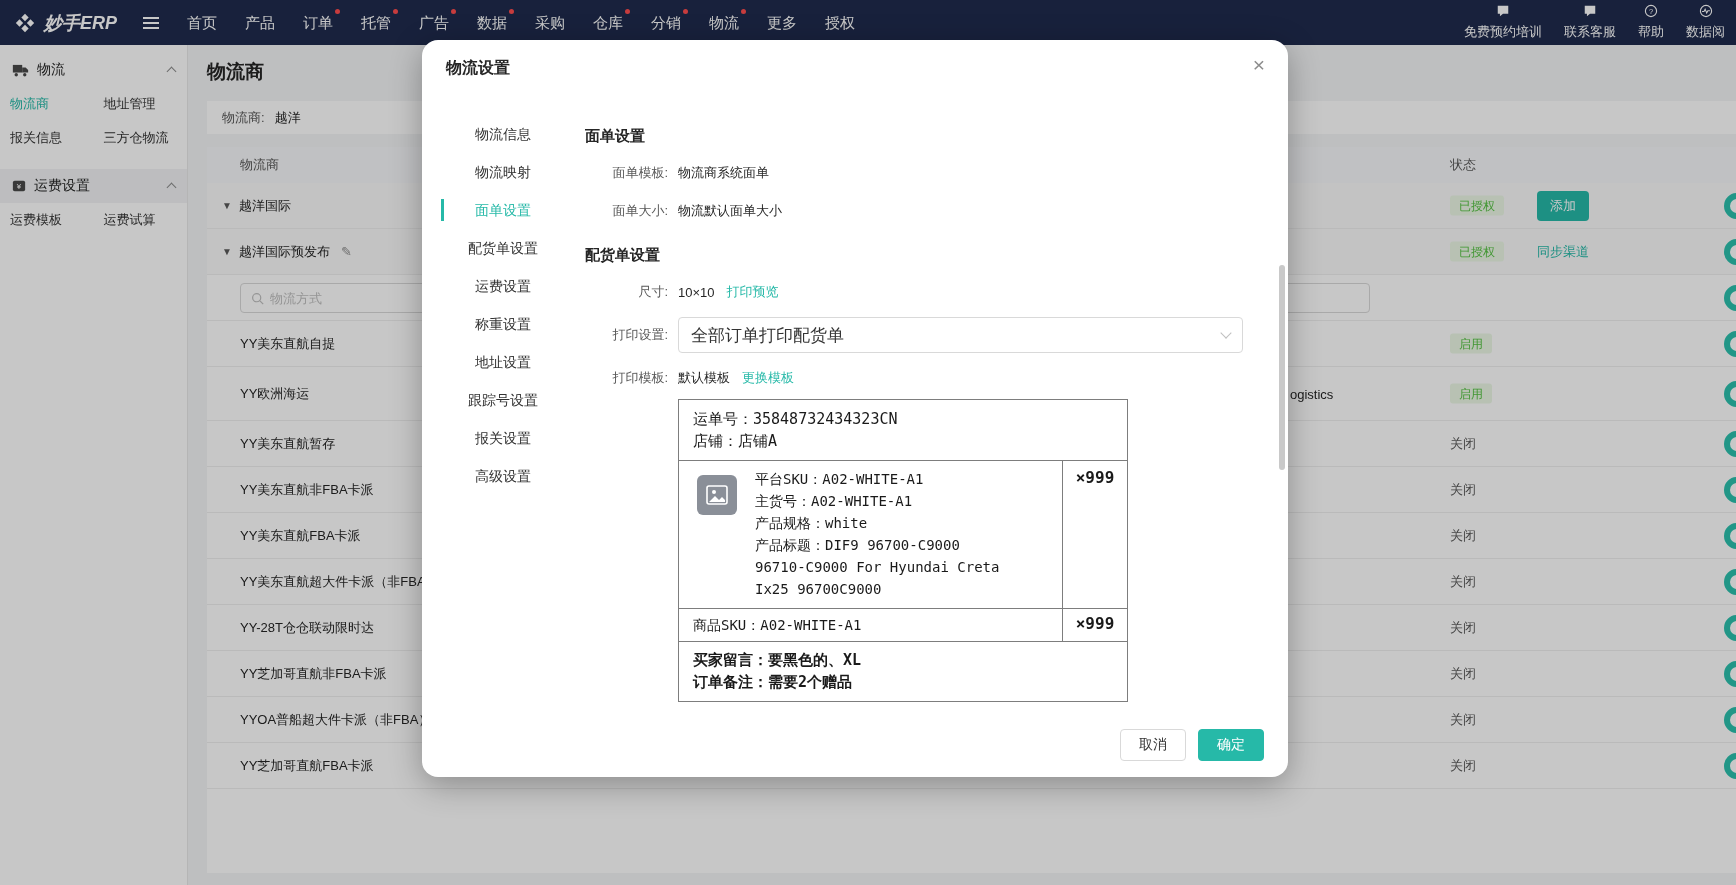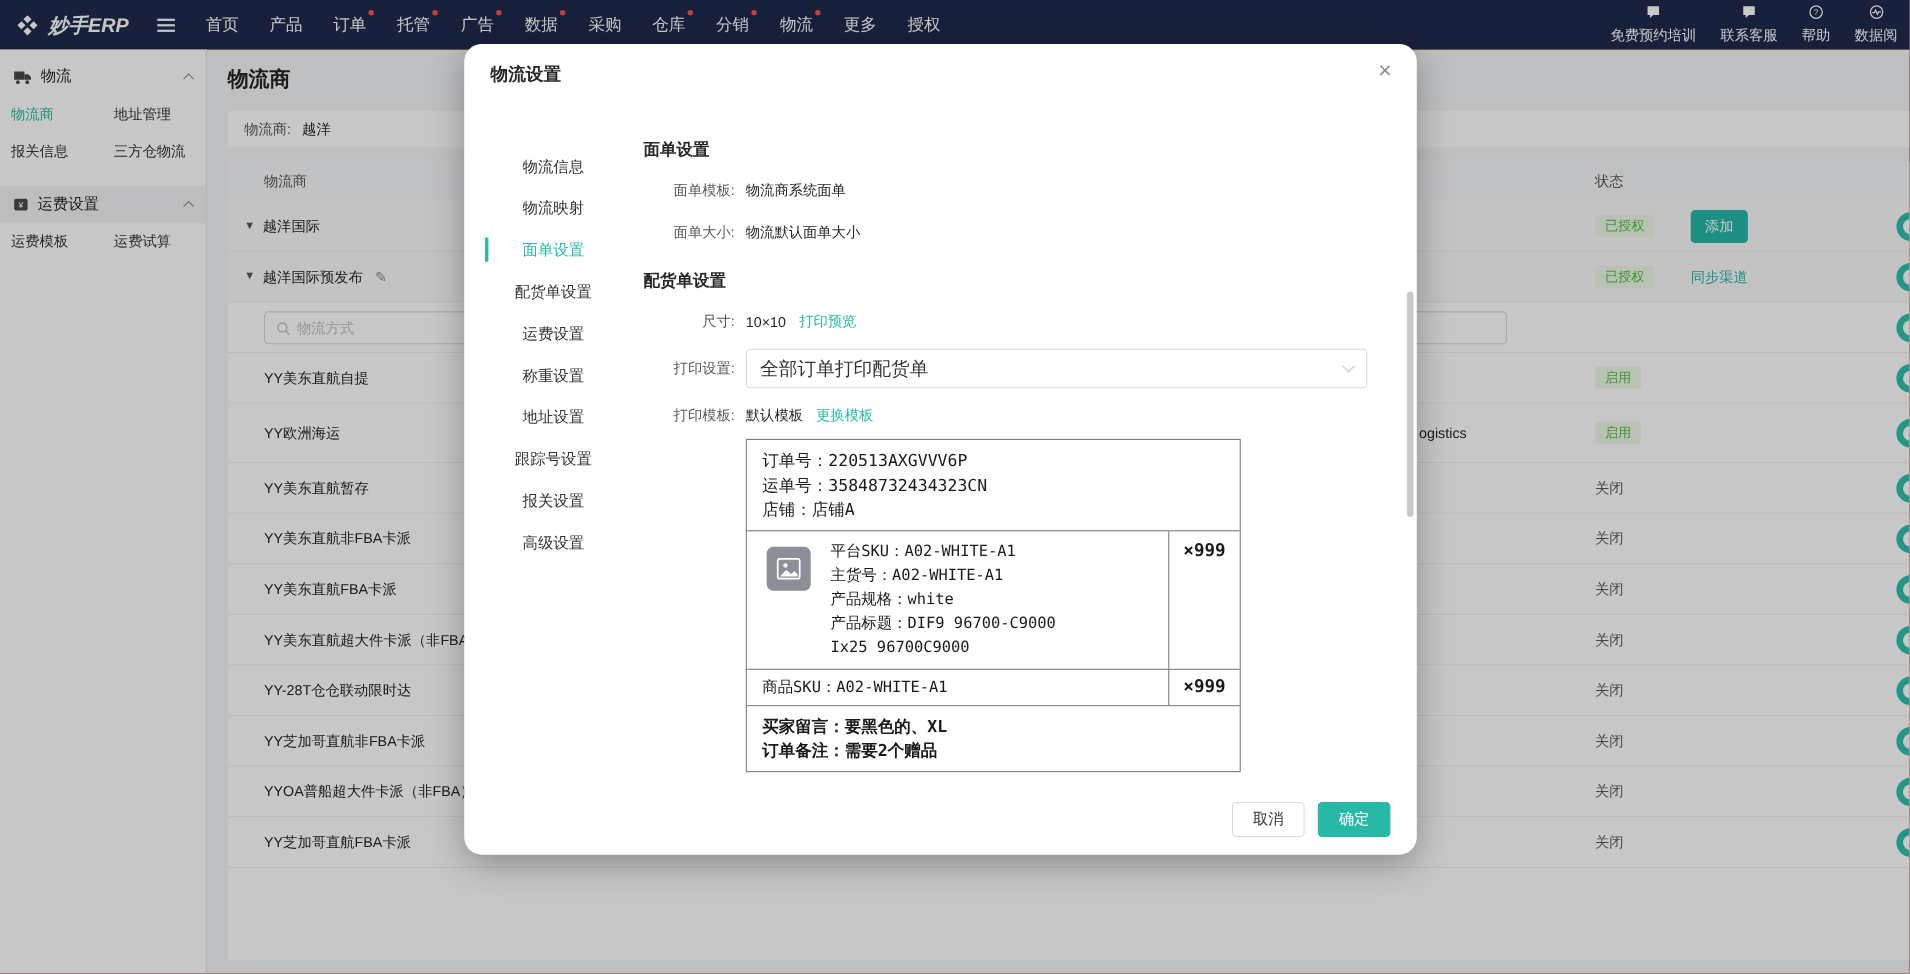--- a/index.html
+++ b/index.html
@@ -54,21 +54,21 @@
   .search-box input { border:none; outline:none; flex:1; font-size:13px; color:#333; background:transparent; font-family:inherit; }
   .search-box input::placeholder { color:#bfbfbf; }
   .search-extra { position:absolute; left:1033px; top:8px; width:130px; height:30px; border:1px solid #d9d9d9; border-radius:4px; background:#fff; }
   .cell-partner { position:absolute; left:1083px; top:50%; transform:translateY(-50%); font-size:13px; color:#262626; }
 
   
   .mask { position:absolute; inset:0; background:rgba(0,0,0,0.22); z-index:10; }
   .modal { position:absolute; left:422px; top:40px; width:866px; height:737px; background:#fff; border-radius:16px; box-shadow:0 8px 32px rgba(0,0,0,0.3); z-index:20; }
   .modal-title { position:absolute; left:24px; top:18px; font-size:16px; font-weight:600; color:#262626; }
   .modal-close { position:absolute; right:14px; top:10px; font-size:21px; color:#8c8c8c; cursor:pointer; width:30px; height:30px; text-align:center; line-height:30px; }
-  .tabs { position:absolute; left:19px; top:92px; width:124px; }
+  .tabs { position:absolute; left:19px; top:75px; width:124px; }
   .tab { height:38px; line-height:38px; text-align:center; font-size:14px; color:#333; cursor:pointer; position:relative; }
   .tab.active { color:#26b9a8; }
   .tab.active::before { content:""; position:absolute; left:0; top:8px; bottom:8px; width:3px; background:#26b9a8; }
   .mcontent { position:absolute; left:163px; top:75px; width:663px; }
   .msec-heading { font-size:15px; font-weight:700; color:#262626; }
   .mh1 { margin-top:12px; } .mh2 { margin-top:26px; }
   .mrow { font-size:13px; display:flex; align-items:center; }
   .r1 { margin-top:18px; } .r2 { margin-top:20px; } .r3 { margin-top:18px; } .r4 { margin-top:16px; } .r5 { margin-top:16px; }
   .mlbl { display:inline-block; width:83px; text-align:right; margin-right:10px; color:#595959; flex:none; }
   .mval { color:#262626; }
@@ -362,39 +362,39 @@
       </div>
 
       <div class="mrow r5">
         <span class="mlbl">打印模板:</span>
         <span class="mval">默认模板</span>
         <span class="mlink">更换模板</span>
       </div>
 
       <div class="preview">
         <div class="pv-head">
-          <div>订单号：220513AXGVVV6P</div>
           <div>运单号：35848732434323CN</div>
           <div>店铺：店铺A</div>
         </div>
         <div class="pv-main">
           <div class="pv-img">
             <div class="pv-img-box">
               <svg width="24" height="24" viewBox="0 0 24 24">
                   <rect x="2" y="3" width="20" height="18" rx="2" fill="none" stroke="#fff" stroke-width="1.6"></rect>
                   <circle cx="9" cy="9" r="2" fill="#fff"></circle>
                   <path d="M4 19l6-6 4 4 3-3 3 3v2z" fill="#fff"></path>
                 </svg>
             </div>
           </div>
           <div class="pv-lines">
             <div>平台SKU：A02-WHITE-A1</div>
             <div>主货号：A02-WHITE-A1</div>
             <div>产品规格：white</div>
             <div>产品标题：DIF9 96700-C9000</div>
+            <div>96710-C9000 For Hyundai Creta</div>
             <div>Ix25 96700C9000</div>
           </div>
           <div class="pv-qty">×999</div>
         </div>
         <div class="pv-sku">
           <div class="pv-sku-text">商品SKU：A02-WHITE-A1</div>
           <div class="pv-sku-qty">×999</div>
         </div>
         <div class="pv-notes">
           <div>买家留言：要黑色的、XL</div>

